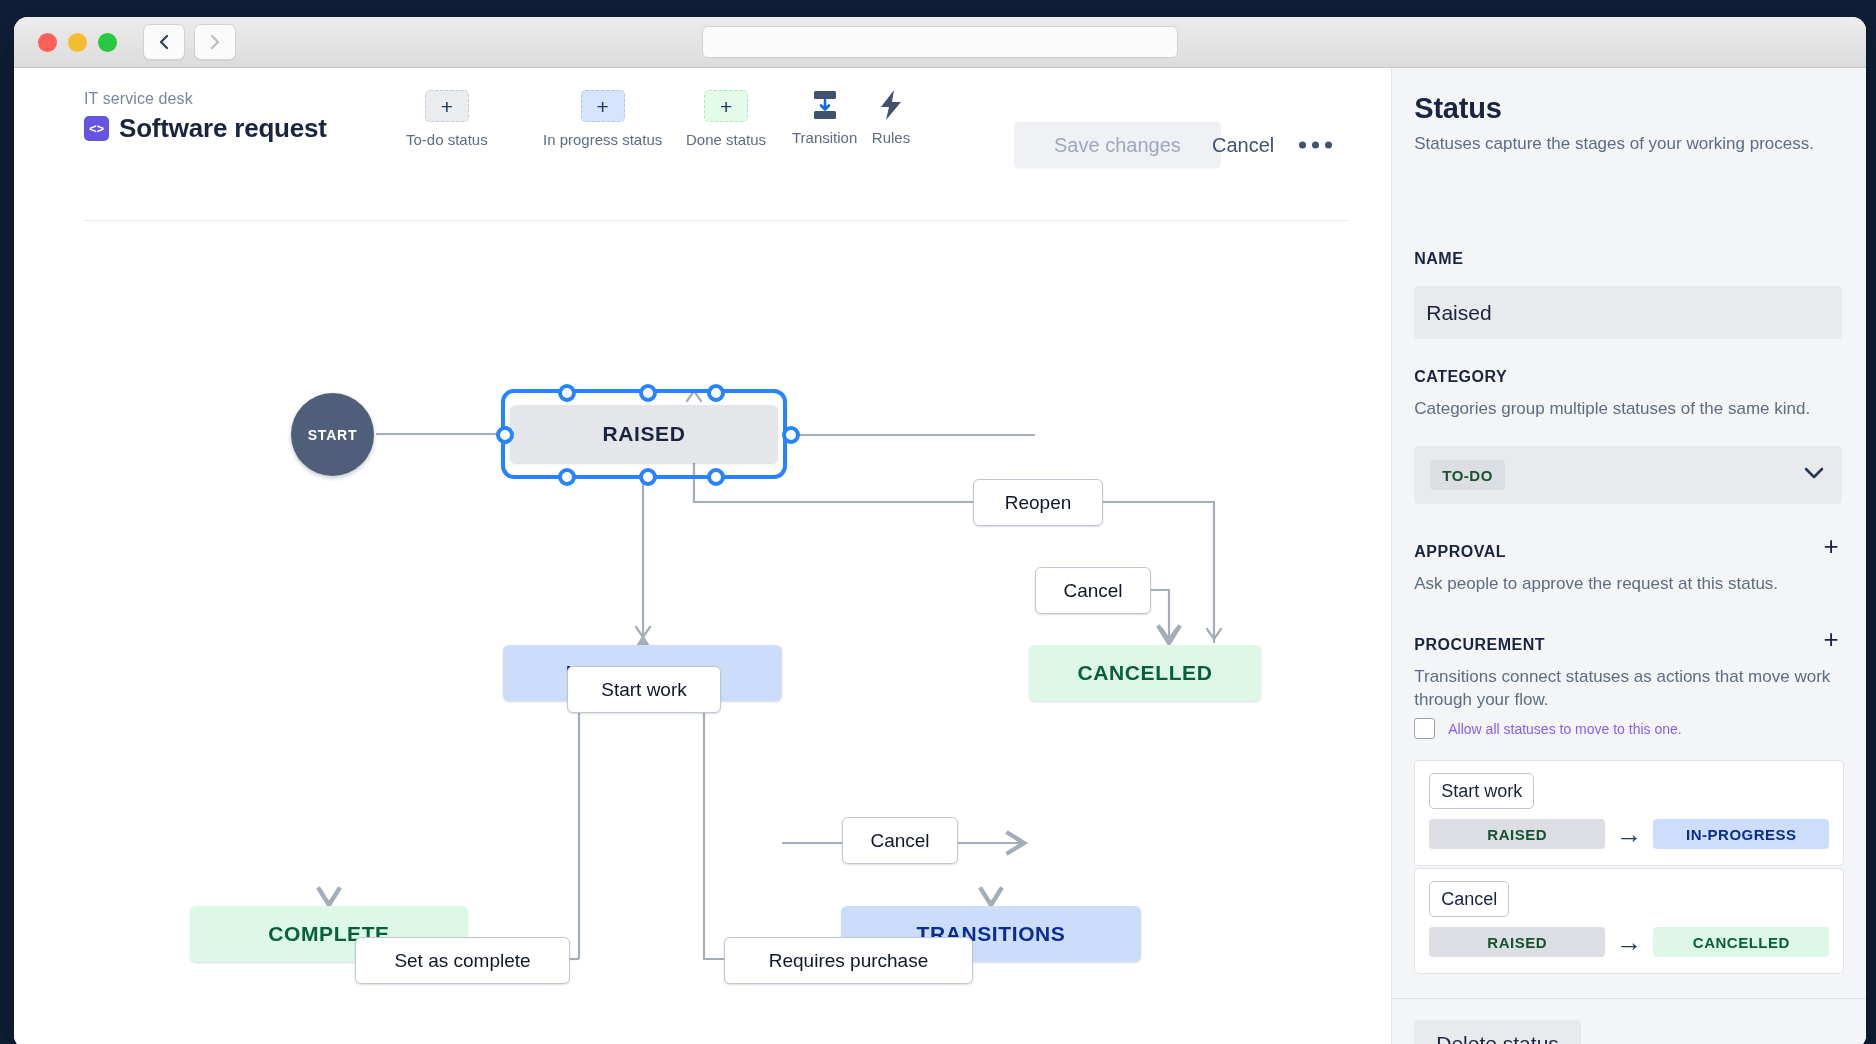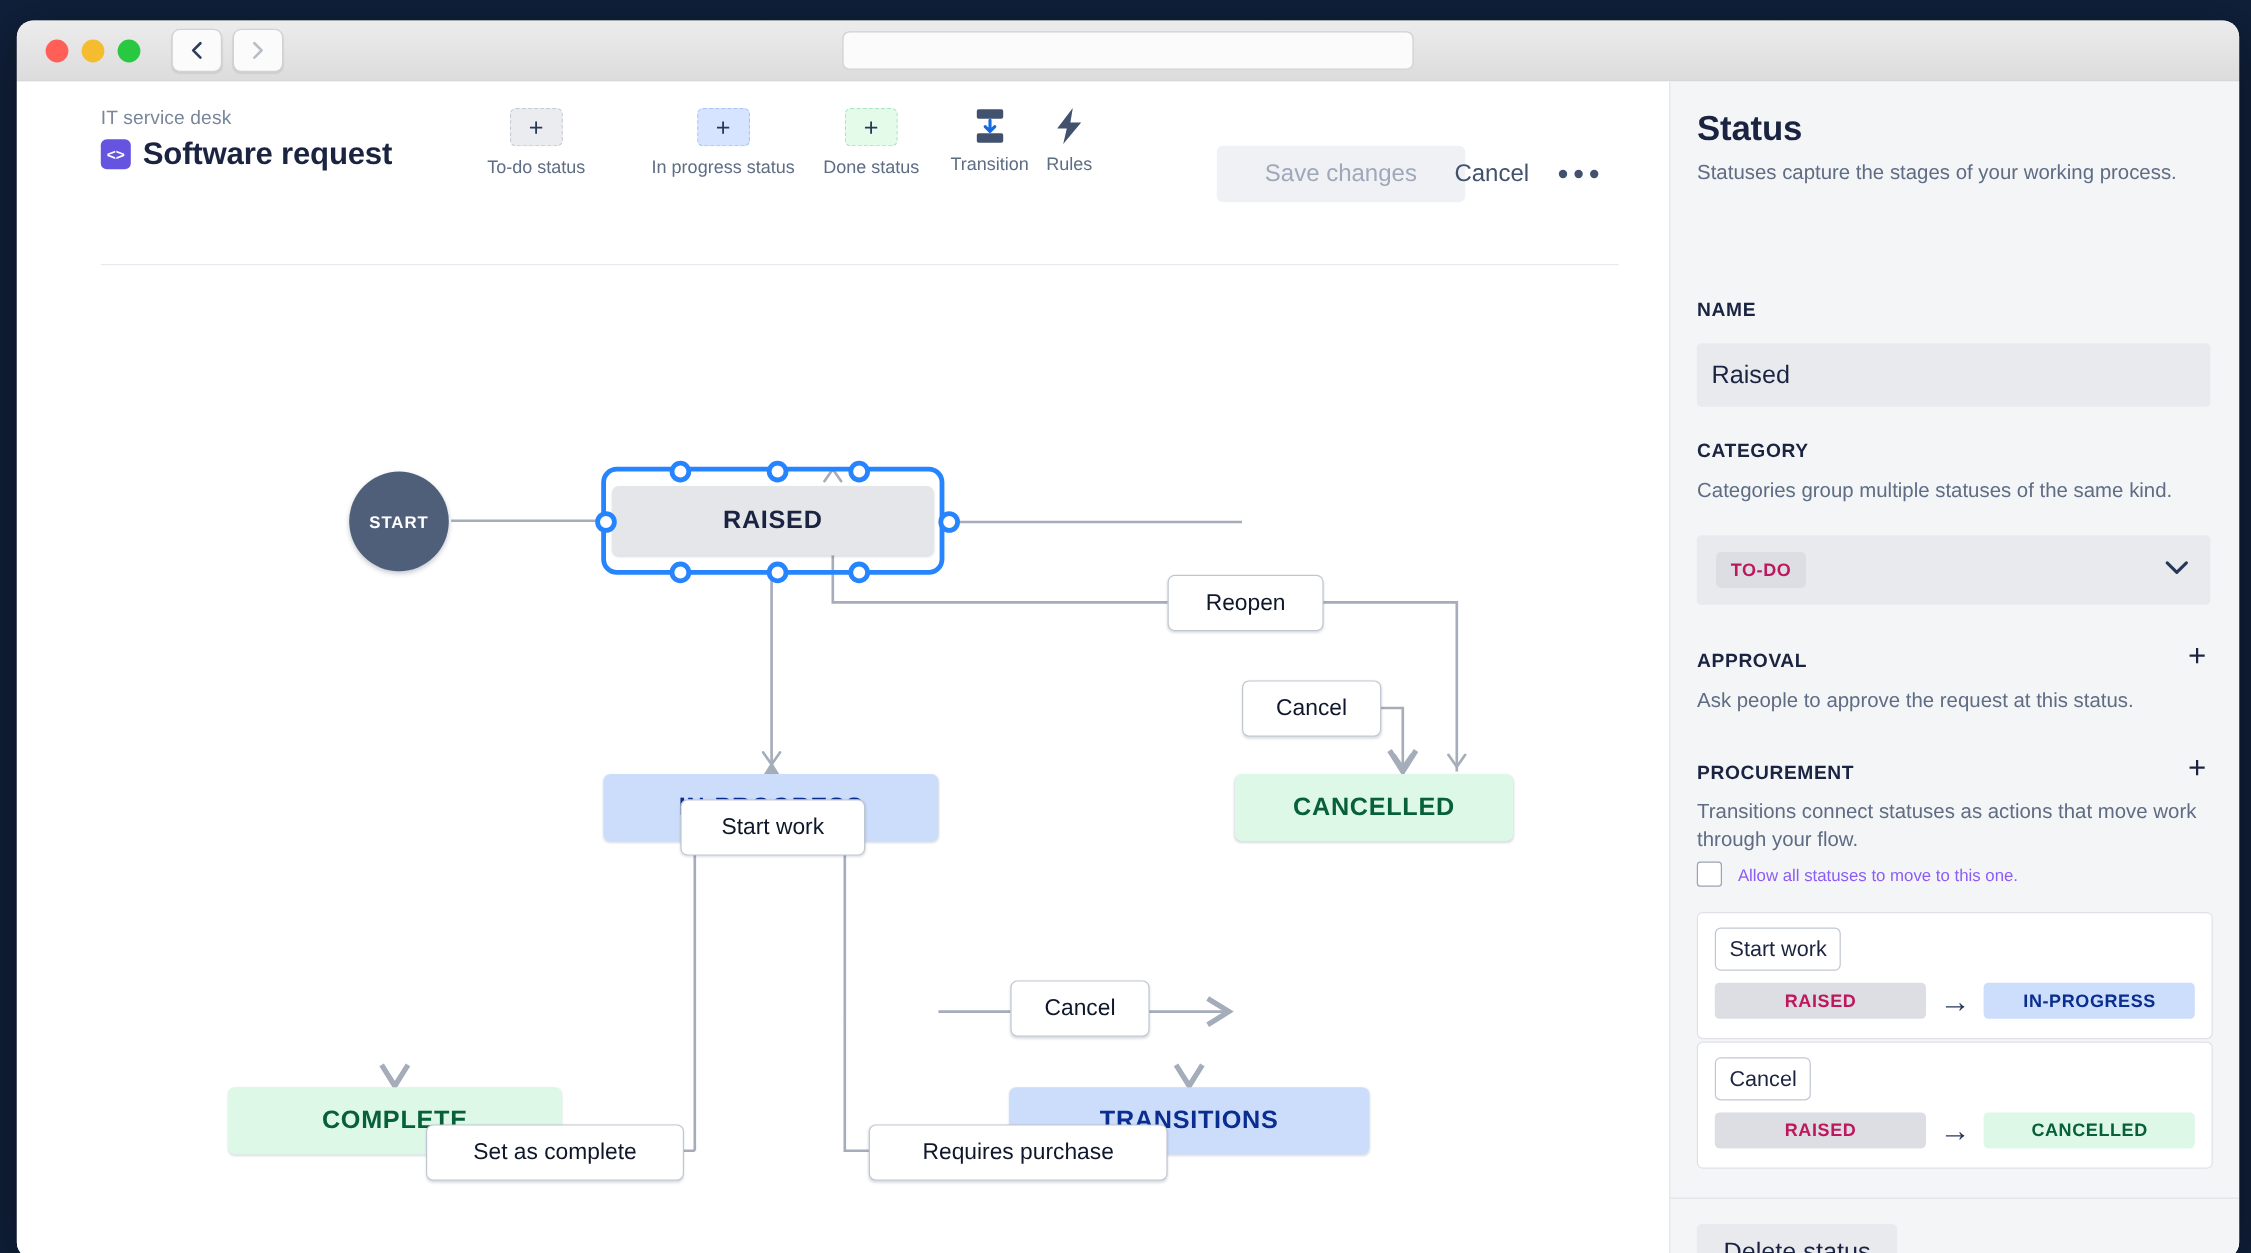--- a/index.html
+++ b/index.html
@@ -143,21 +143,21 @@
   #catselect{
     position:absolute;left:22px;top:378px;width:428px;height:58px;
     background:#e9eaee;border-radius:4px;display:flex;align-items:center;
     padding:0 16px;box-sizing:border-box;justify-content:space-between;
   }
   .pill{
     display:inline-flex;align-items:center;justify-content:center;
     height:30px;padding:0 12px;border-radius:4px;
     font-size:15px;font-weight:700;letter-spacing:.5px;
   }
-  .pill.todo{background:#dcdee3;color:#be185d;}
+  .pill.todo{background:#dcdee3;color:#14532d;}
   .pill.prog{background:#ccdefc;color:#0a2d8f;}
   .pill.done{background:#ddf8e6;color:#07603a;}
   #checkrow{position:absolute;left:22px;top:650px;display:flex;align-items:center;gap:13px;}
   #chkbox{width:21px;height:21px;border:1.5px solid #9aa3b2;border-radius:3px;background:#fff;box-sizing:border-box;}
   #chklabel{font-size:14px;color:#8b5cf6;}
   .tcard{
     position:absolute;left:22px;width:428px;height:104px;
     background:#fff;border:1px solid #dfe1e6;border-radius:5px;
   }
   .tcard .tname{

